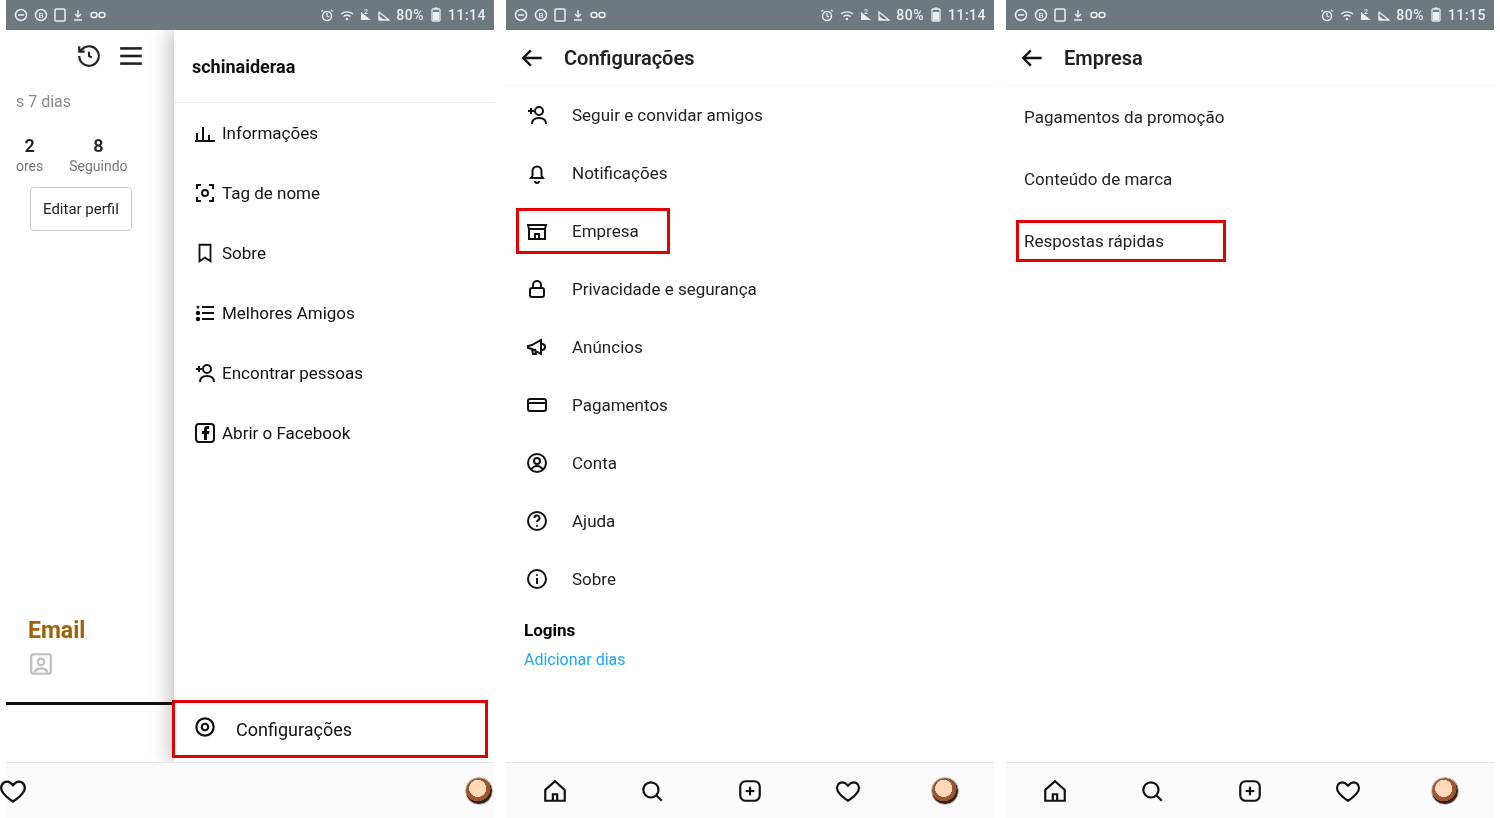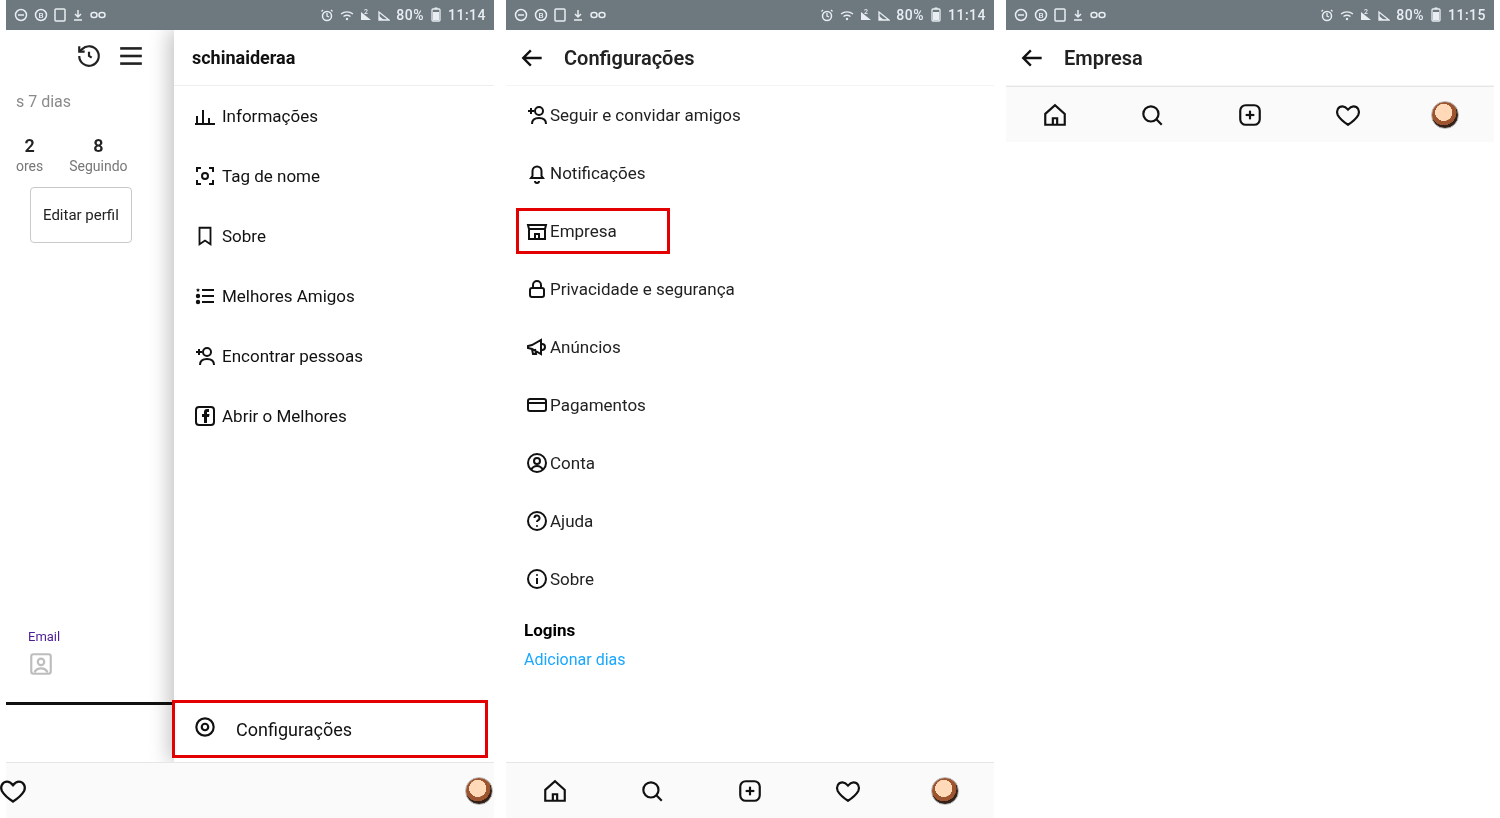--- a/index.html
+++ b/index.html
@@ -26,21 +26,21 @@
   
   .appheader {
     height: 56px; display: flex; align-items: center; gap: 18px;
     padding: 0 14px; color: #222; background: #fff;
     border-bottom: 1px solid rgba(0,0,0,.04);
   }
   .appheader .title { font-size: 20px; font-weight: 600; }
   .appheader .back-icon svg { display:block; }
   
   .row {
-    display: flex; align-items: center; 
+    display: flex; align-items: center; gap: 22px;
     padding: 0 18px; height: 58px; color: #222; font-size: 17px;
     position: relative;
   }
   .row .icon { width: 26px; display:inline-flex; justify-content:center; }
   .row .label {}
   .section-title {
     font-size: 17px; font-weight: 700; padding: 12px 18px 4px; color:#000;
   }
   .linkish { color: #1aa7ff; font-size: 16px; padding: 6px 18px; }
   
@@ -55,26 +55,26 @@
   .p1-under .topstrip {
     height:56px; display:flex; align-items:center; gap:16px; padding-left:70px;
   }
   .p1-under .period { color:#8a8a8a; font-size:16px; padding:6px 10px; }
   .p1-under .stats { display:flex; gap:26px; padding:18px 10px 2px; color:#555; }
   .p1-under .stat { text-align:center; }
   .p1-under .stat .num { font-size:18px; color:#222; font-weight:600; display:block; }
   .p1-under .stat .cap { font-size:14px; color:#777; }
   .p1-under .editbtn {
     margin:10px 0 0 24px; display:inline-block;
-    padding:18px 12px; border:1px solid #c9c9c9; border-radius:4px;
+    padding:12px 12px; border:1px solid #c9c9c9; border-radius:4px;
     font-size:15px; color:#222; background:#fff;
   }
   .p1-under .emailbtn {
     position:absolute; left:22px; bottom:118px;
-    color:#4c1d95; font-weight:400; font-size:13px;
+    color:#a16207; font-weight:700; font-size:23px;
   }
   .p1-under .miduser {
     position:absolute; left:0; right:0; bottom:74px; height:44px;
     display:flex; align-items:center; justify-content:flex-start;
   }
   .p1-under .miduser .icon { margin-left:22px; opacity:.55; }
   .p1-under .tabstrip {
     position:absolute; left:0; right:0; bottom:56px;
     height:4px;
   }
@@ -86,21 +86,21 @@
   }
   .navbar .nav-icon { width:30px; height:30px; display:inline-flex; align-items:center; justify-content:center; }
   .avatar { width:28px; height:28px; border-radius:50%; background: radial-gradient(circle at 45% 40%, #ffd9b8 0 40%, #9d5530 41% 60%, #34221a 61% 100%); border:1px solid #bbb; }
   
   .menu {
     position:absolute; top:0; bottom:0; left:168px; right:0;
     background:#fff; box-shadow:-6px 0 18px rgba(0,0,0,.22);
     display:flex; flex-direction:column;
   }
   .menu .mhdr {
-    height:56px; display:flex; align-items:center; padding:0 18px;
+    height:73px; display:flex; align-items:center; padding:0 18px;
     font-size:18px; font-weight:700; color:#111;
     border-bottom:1px solid #eee;
   }
   .menu .mrow {
     display:flex; align-items:center; gap:4px;
     padding:0 18px; height:60px; font-size:17px; color:#111;
     position:relative;
   }
   .menu .mrow .icon { width:26px; display:inline-flex; justify-content:center; }
   .menu .spacer { flex:1; }
@@ -277,21 +277,21 @@
             </span>
           <span class="label">Encontrar pessoas</span>
         </div>
         <div class="mrow">
           <span class="icon">
               <svg width="24" height="24" viewBox="0 0 24 24" fill="none" stroke="#111" stroke-width="2">
                 <rect x="3" y="3" width="18" height="18" rx="3"></rect>
                 <path d="M14 8h2V5h-2c-2 0-3 1.2-3 3v2H9v3h2v6h3v-6h2l.5-3H14V8.5c0-.4.3-.5.5-.5z" fill="#111" stroke="none"></path>
               </svg>
             </span>
-          <span class="label">Abrir o Melhores</span>
+          <span class="label">Abrir o Facebook</span>
         </div>
 
         <div class="spacer"></div>
 
         <div class="mfoot">
           <span class="icon"><svg width="26" height="26" viewBox="0 0 24 24" fill="none" stroke="#111" stroke-width="2">
                 <circle cx="12" cy="12" r="8"></circle>
                 <circle cx="12" cy="12" r="3"></circle>
               </svg></span>
           <span class="label">Configurações</span>
@@ -581,20 +581,32 @@
 
     <div class="appheader">
       <span class="back-icon">
           <svg width="26" height="26" viewBox="0 0 24 24" fill="none" stroke="#111" stroke-width="2.2">
             <path d="M20 12H4M10 5l-7 7 7 7"></path>
           </svg>
         </span>
       <span class="title">Empresa</span>
     </div>
 
+    <div class="list">
+      <div class="p3-row">
+        <span class="label">Pagamentos da promoção</span>
+      </div>
+      <div class="p3-row">
+        <span class="label">Conteúdo de marca</span>
+      </div>
+      <div class="p3-row">
+        <span class="label">Respostas rápidas</span>
+        <span class="hl" style="left:10px; top:10px; height:42px; width:210px;"></span>
+      </div>
+    </div>
 
     <div class="navbar">
       <span class="nav-icon">
           <svg width="26" height="26" viewBox="0 0 24 24" fill="none" stroke="#111" stroke-width="2">
             <path d="M3 11l9-8 9 8v10H3zM10 21v-6h4v6"></path>
           </svg>
         </span>
       <span class="nav-icon">
           <svg width="26" height="26" viewBox="0 0 24 24" fill="none" stroke="#111" stroke-width="2">
             <circle cx="11" cy="11" r="7"></circle>

